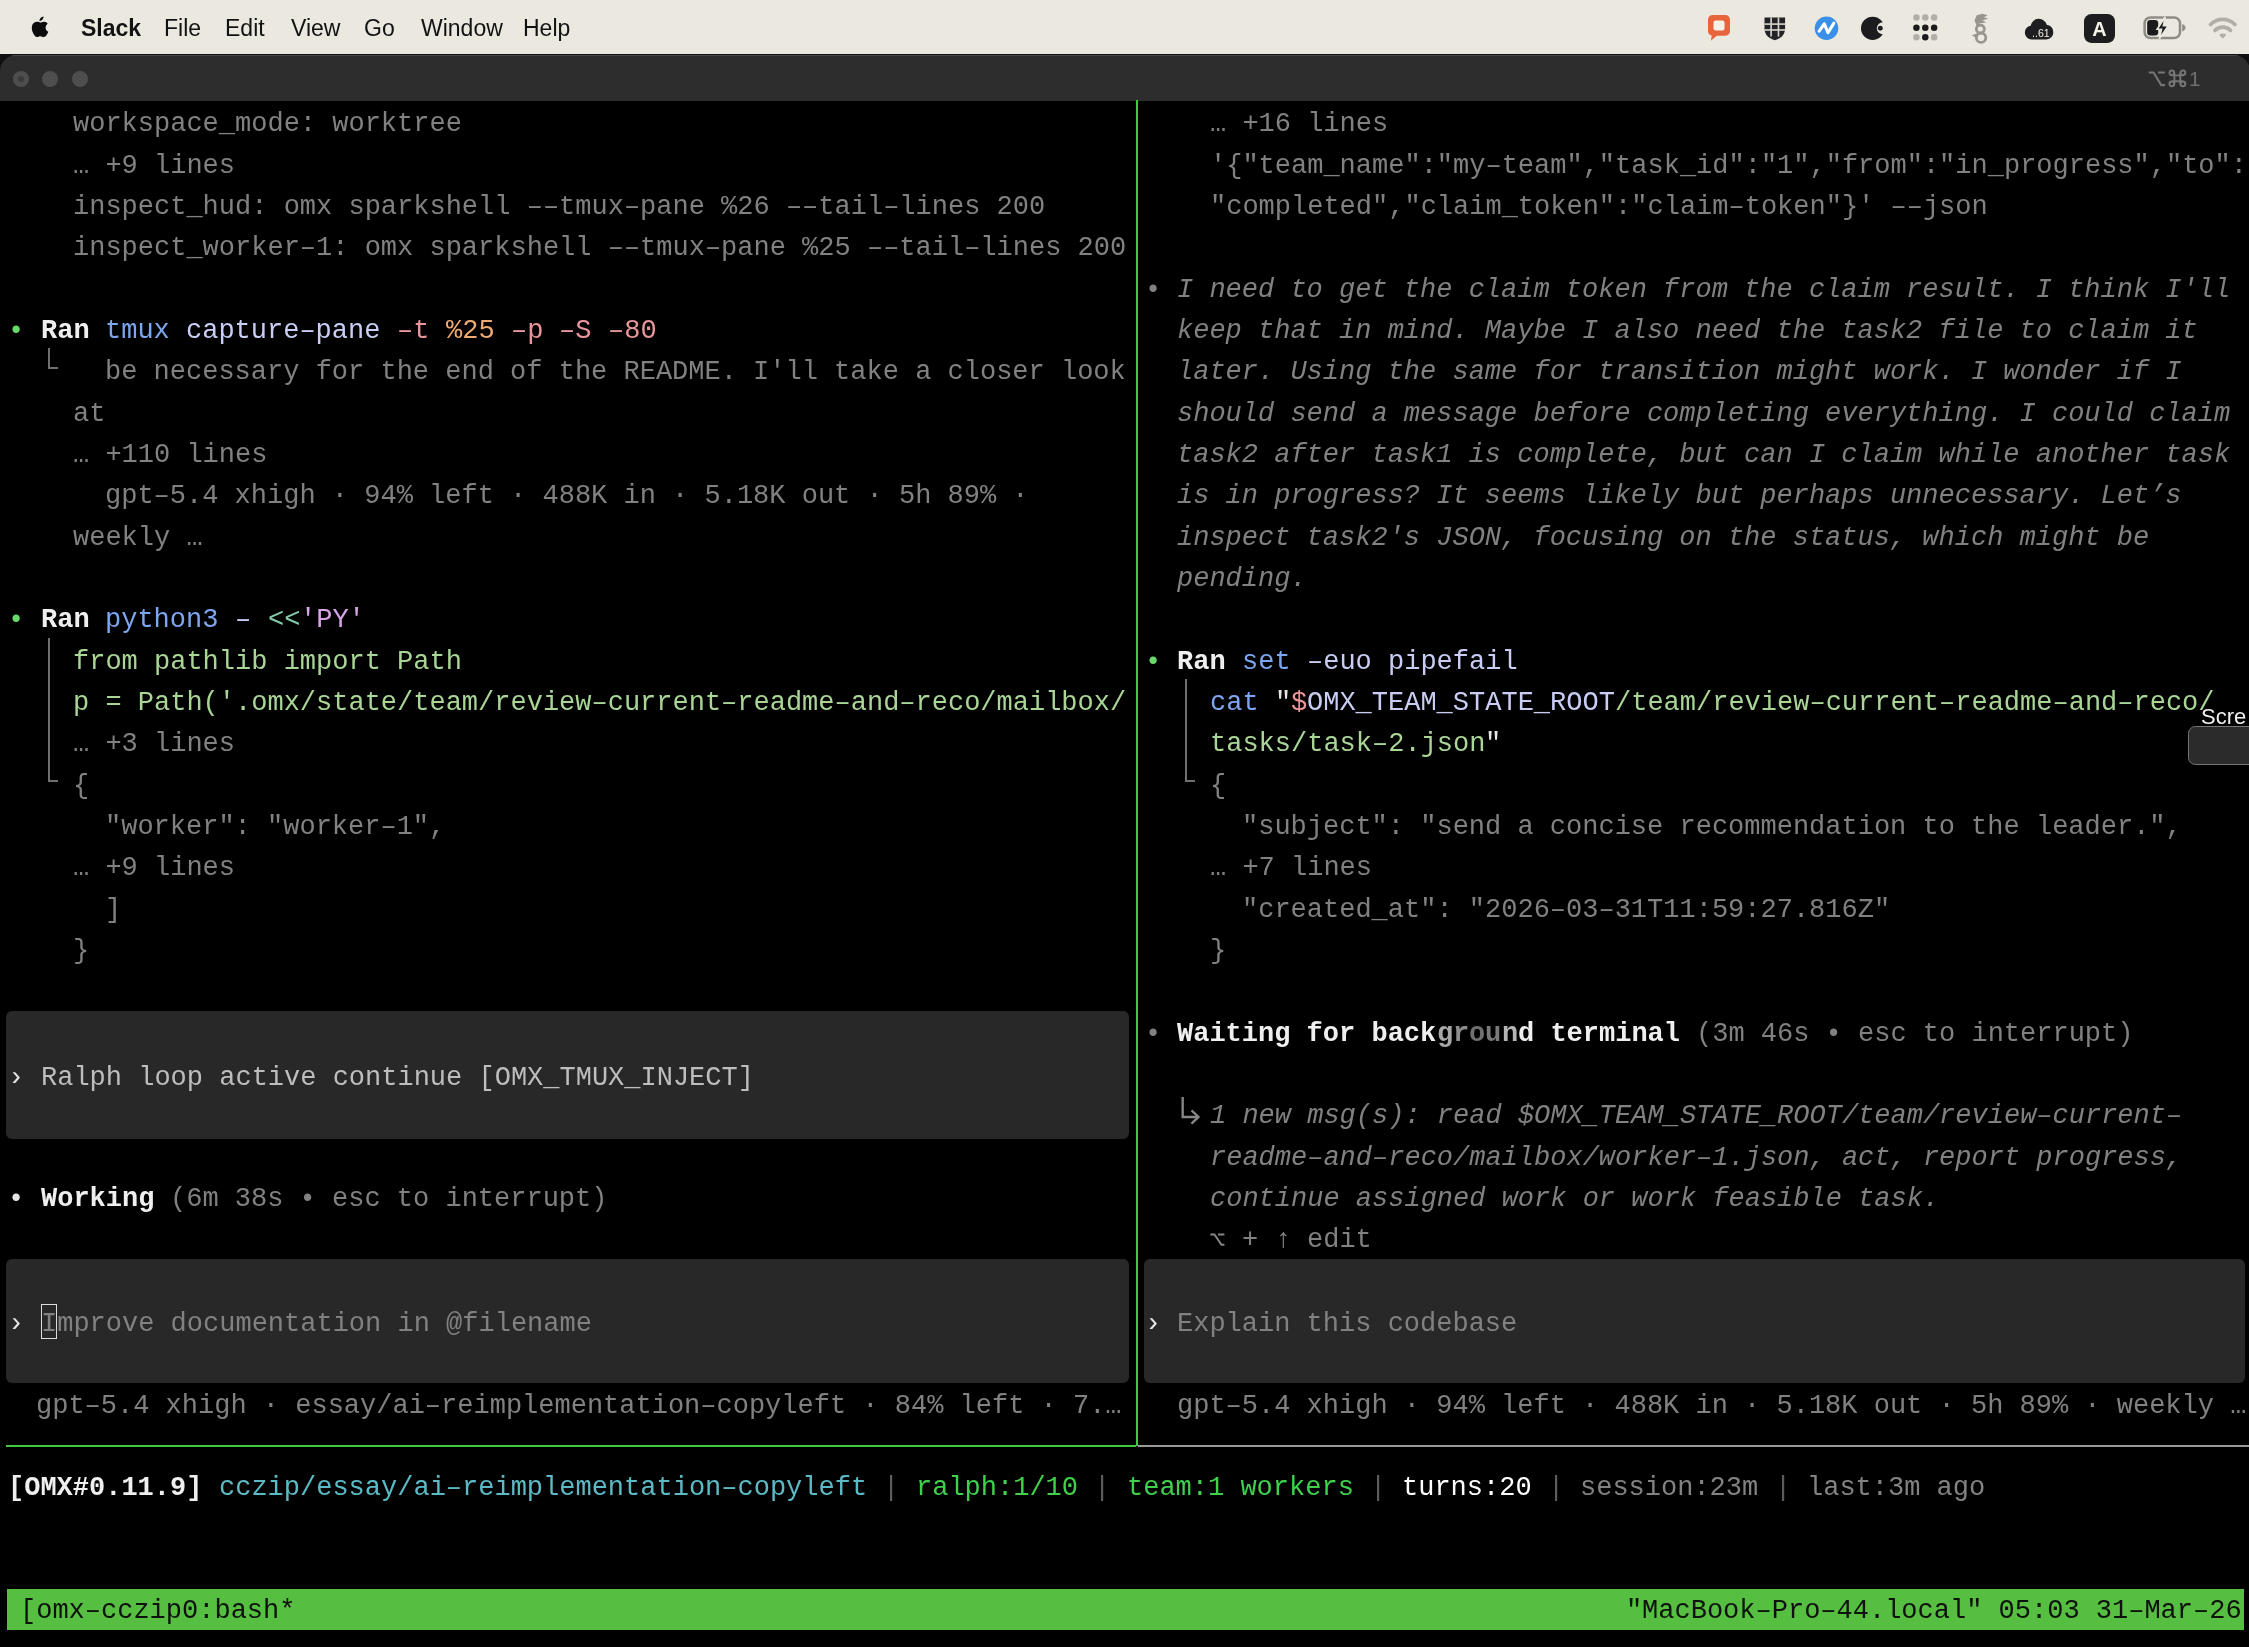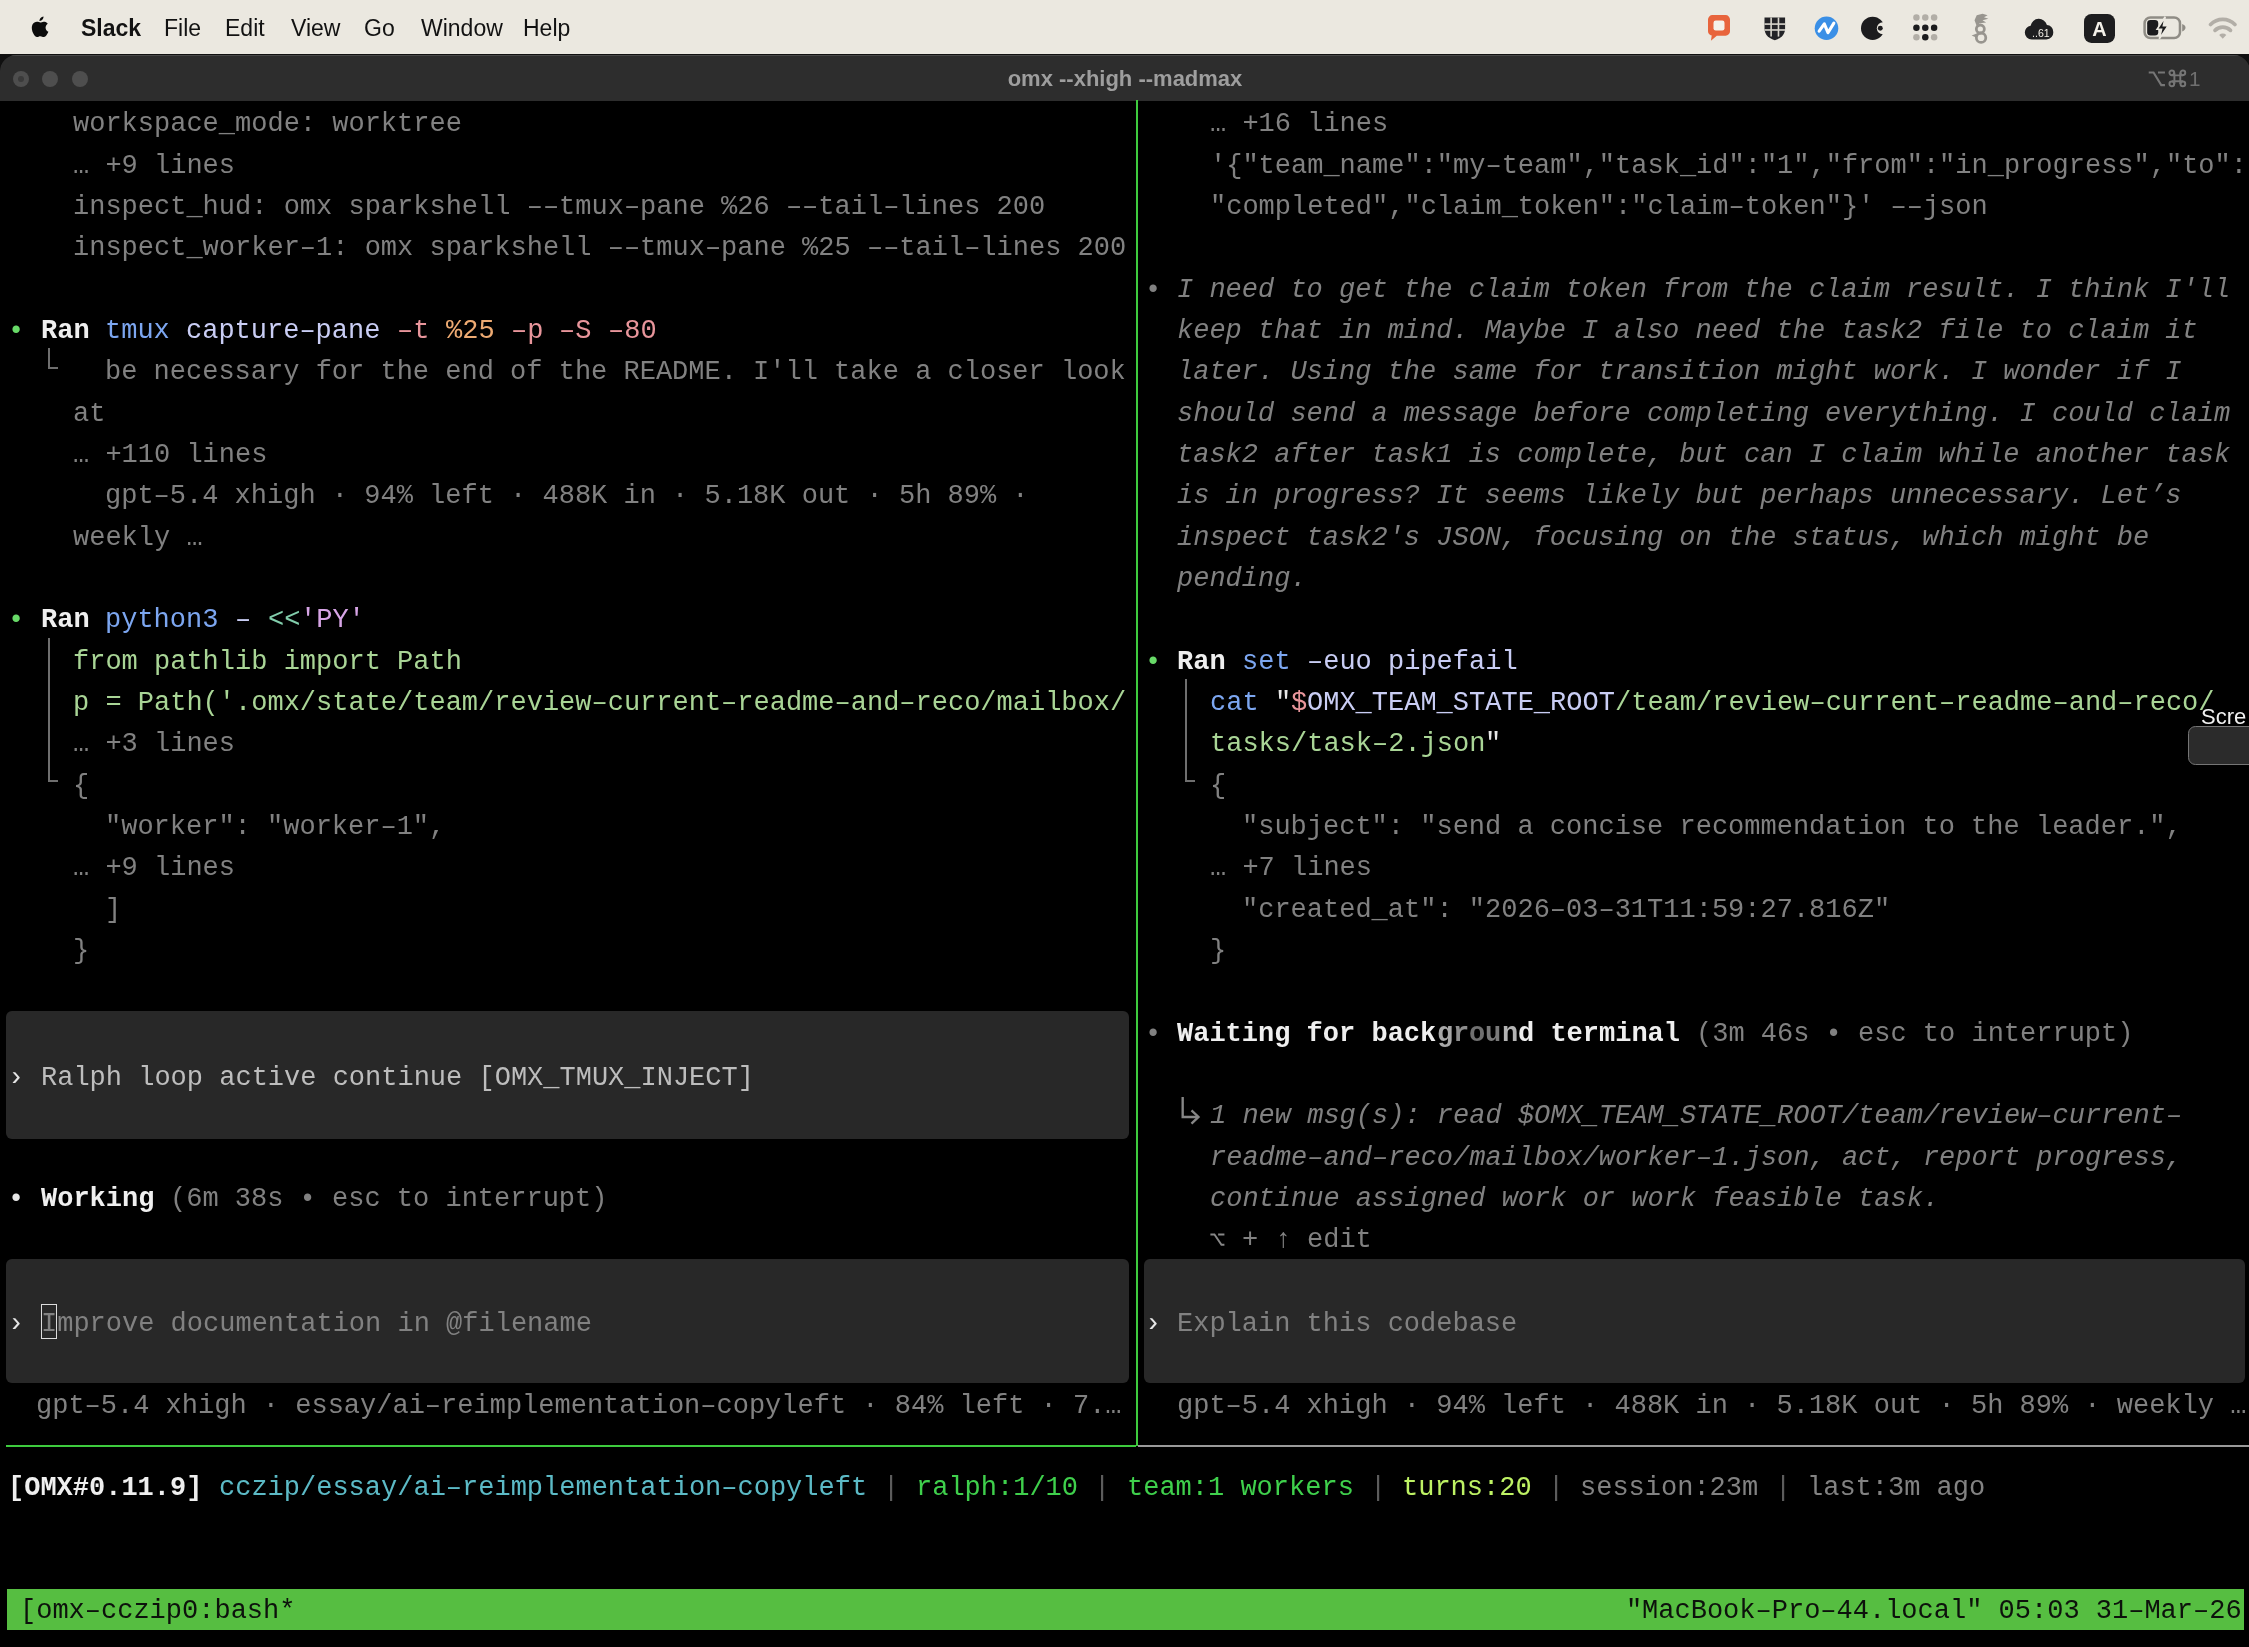--- a/index.html
+++ b/index.html
@@ -78,21 +78,20 @@
 <path d="M9.5 19.5 a15 15 0 0 1 21 0"></path>
 </g>
 <path d="M15.2 25.8 a7 7 0 0 1 9.6 0 L20 31 Z" fill="#b2aea7"></path>
   </svg>
 <div class="abs" style="left:0;top:55px;width:2250px;height:1593px;background:#000;border-radius:16px 16px 0 0;overflow:hidden;z-index:1;">
 <div class="abs" style="left:0;top:0;width:2250px;height:46px;background:#2d2d2d;border-top:1.5px solid #484848;"></div>
 <div class="abs" style="left:12.5px;top:15.5px;width:16px;height:16px;border-radius:50%;background:#4e4e4e;"></div>
 <div class="abs" style="left:42px;top:15.5px;width:16px;height:16px;border-radius:50%;background:#4e4e4e;"></div>
 <div class="abs" style="left:72px;top:15.5px;width:16px;height:16px;border-radius:50%;background:#4e4e4e;"></div>
 <div class="abs" style="left:17.7px;top:20.7px;width:6.6px;height:6.6px;border-radius:50%;background:#3a3a3a;z-index:12;"></div>
-<div class="sans" style="left:0;top:0;width:2250px;height:46px;line-height:47px;text-align:center;font-size:22px;font-weight:bold;color:#9e9e9e;">omx --xhigh --madmax</div>
 <svg class="abs" style="left:2148px;top:14.8px;z-index:12;" width="17.7" height="17.7" viewBox="0 0 24 24">
 <g stroke="#767676" stroke-width="2.8" fill="none">
 <path d="M1 3.5 h6.5 l10.5 17 h5 M13.5 3.5 h9.5"></path>
 </g>
     </svg>
 <svg class="abs" style="left:2167px;top:13.3px;z-index:12;" width="20.7" height="20.7" viewBox="0 0 28 28">
 <g stroke="#767676" stroke-width="2.6" fill="none">
 <path d="M10 21.5 V6.5 M18 21.5 V6.5 M21.5 10 H6.5 M21.5 18 H6.5"></path>
 <circle cx="6.5" cy="6.5" r="3.2"></circle>
         <circle cx="21.5" cy="6.5" r="3.2"></circle>
@@ -176,21 +175,21 @@
 <div class="t" style="left:8px;top:1304px;color:#e6e6e6;z-index:2;">›</div>
 <div class="t" style="left:41px;top:1304px;color:#818181;z-index:2;">Improve documentation in @filename</div>
 <div class="t" style="left:36px;top:1386px;color:#818181;z-index:2;">gpt–5.4 xhigh · essay/ai–reimplementation–copyleft · 84% left · 7.…</div>
 <div class="t" style="left:8px;top:1468px;color:#efefef;font-weight:bold;z-index:2;">[OMX#0.11.9]</div>
 <div class="t" style="left:219px;top:1468px;color:#5cbac6;z-index:2;">cczip/essay/ai–reimplementation–copyleft</div>
 <div class="t" style="left:883px;top:1468px;color:#5c5c5c;z-index:2;">|</div>
 <div class="t" style="left:916px;top:1468px;color:#3fd04c;z-index:2;">ralph:1/10</div>
 <div class="t" style="left:1094px;top:1468px;color:#5c5c5c;z-index:2;">|</div>
 <div class="t" style="left:1127px;top:1468px;color:#3fd04c;z-index:2;">team:1 workers</div>
 <div class="t" style="left:1370px;top:1468px;color:#5c5c5c;z-index:2;">|</div>
-<div class="t" style="left:1402px;top:1468px;color:#bef264;z-index:2;">turns:20</div>
+<div class="t" style="left:1402px;top:1468px;color:#ffffff;z-index:2;">turns:20</div>
 <div class="t" style="left:1548px;top:1468px;color:#5c5c5c;z-index:2;">|</div>
 <div class="t" style="left:1580px;top:1468px;color:#828282;z-index:2;">session:23m</div>
 <div class="t" style="left:1775px;top:1468px;color:#5c5c5c;z-index:2;">|</div>
 <div class="t" style="left:1807px;top:1468px;color:#828282;z-index:2;">last:3m ago</div>
 <div class="t" style="left:1210px;top:104px;color:#818181;z-index:2;">… +16 lines</div>
 <div class="t" style="left:1210px;top:146px;color:#818181;z-index:2;">'{"team_name":"my–team","task_id":"1","from":"in_progress","to":</div>
 <div class="t" style="left:1210px;top:187px;color:#818181;z-index:2;">"completed","claim_token":"claim–token"}' ––json</div>
 <div class="t" style="left:1145px;top:270px;color:#818181;z-index:2;">•</div>
 <div class="t" style="left:1177px;top:270px;color:#818181;font-style:italic;z-index:2;">I need to get the claim token from the claim result. I think I'll</div>
 <div class="t" style="left:1177px;top:311px;color:#818181;font-style:italic;z-index:2;">keep that in mind. Maybe I also need the task2 file to claim it</div>

